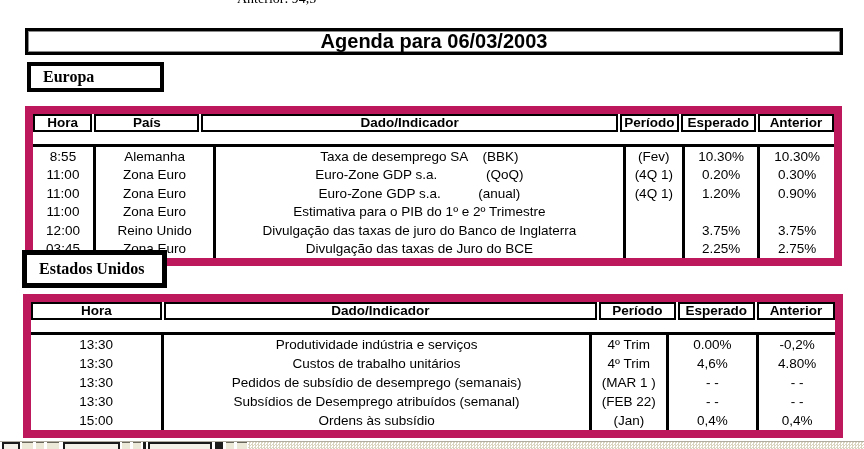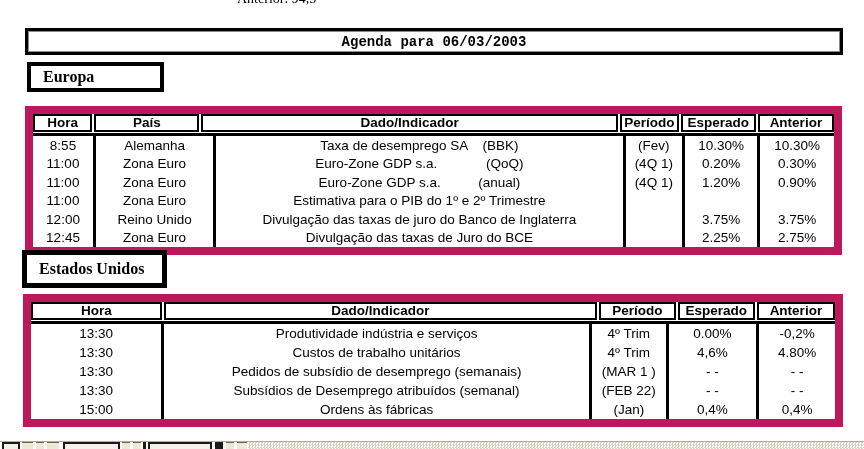--- a/index.html
+++ b/index.html
@@ -15,21 +15,21 @@
   }
 
   
   .title-box {
     position:absolute; left:25px; top:28px; width:818px; height:27px;
     border:3px solid #000; box-sizing:border-box; background:#fff;
   }
   .title-inner {
     width:100%; height:100%; box-sizing:border-box; border:1px solid #8a8a8a;
     display:flex; align-items:center; justify-content:center;
-    font-family:Liberation Mono, monospace; font-weight:bold; font-size:14px;
+    font-family:Liberation Sans, sans-serif; font-weight:bold; font-size:20px;
   }
 
   
   .section-label {
     position:absolute; box-sizing:border-box; background:#fff; border:4px solid #000;
     display:flex; align-items:center; padding-left:12px;
     font-family:"Liberation Serif", serif; font-weight:bold; font-size:16px; white-space:pre;
   }
   #europa-box { left:27px; top:62px; width:137px; height:30px; }
   #us-box     { left:22px; top:250px; width:145px; height:38px; border-width:5px; }
@@ -40,21 +40,21 @@
   }
   #europe-table { left:25px; top:106px; width:817px; }
   #us-table     { left:23px; top:294px; width:820px; }
 
   .thead { display:flex; gap:2px; }
   .th {
     box-sizing:border-box; border:2px solid #000; height:18px;
     display:flex; align-items:center; justify-content:center;
     font-weight:bold; font-size:13.5px; line-height:1; white-space:pre; overflow:hidden;
   }
-  .tbody { border-top:3px solid #000; margin-top:1px; }
+  .tbody { border-top:3px solid #000; margin-top:12px; }
   .tr { display:flex; }
   .td {
     box-sizing:border-box; display:flex; align-items:center; justify-content:center;
     font-size:13.5px; line-height:1; white-space:pre; overflow:hidden;
   }
   .td.sep { border-left:3px solid #000; }
   #europe-table .td { height:18.5px; }
   #us-table .td     { height:19px; }
 
   
@@ -135,21 +135,21 @@
     </div>
     <div class="tr">
       <div class="td e-c0">12:00</div>
       <div class="td e-c1 sep">Reino Unido</div>
       <div class="td e-c2 sep">Divulgação das taxas de juro do Banco de Inglaterra</div>
       <div class="td e-c3 sep"></div>
       <div class="td e-c4 sep">3.75%</div>
       <div class="td e-c5 sep">3.75%</div>
     </div>
     <div class="tr">
-      <div class="td e-c0">12:45</div>
+      <div class="td e-c0">03:45</div>
       <div class="td e-c1 sep">Zona Euro</div>
       <div class="td e-c2 sep">Divulgação das taxas de Juro do BCE</div>
       <div class="td e-c3 sep"></div>
       <div class="td e-c4 sep">2.25%</div>
       <div class="td e-c5 sep">2.75%</div>
     </div>
   </div>
 </div>
 
 <div class="section-label" id="us-box">Estados Unidos</div>
@@ -186,21 +186,21 @@
     </div>
     <div class="tr">
       <div class="td u-c0">13:30</div>
       <div class="td u-c1 sep">Subsídios de Desemprego atribuídos (semanal)</div>
       <div class="td u-c2 sep">(FEB 22)</div>
       <div class="td u-c3 sep">- -</div>
       <div class="td u-c4 sep">- -</div>
     </div>
     <div class="tr">
       <div class="td u-c0">15:00</div>
-      <div class="td u-c1 sep">Ordens às fábricas</div>
+      <div class="td u-c1 sep">Ordens às subsídio</div>
       <div class="td u-c2 sep">(Jan)</div>
       <div class="td u-c3 sep">0,4%</div>
       <div class="td u-c4 sep">0,4%</div>
     </div>
   </div>
 </div>
 
 <div class="bottom-strip">
   <div class="frag outlined" style="left:2px;   width:18px;"></div>
   <div class="frag beige" style="left:22px;  width:11px;"></div>

